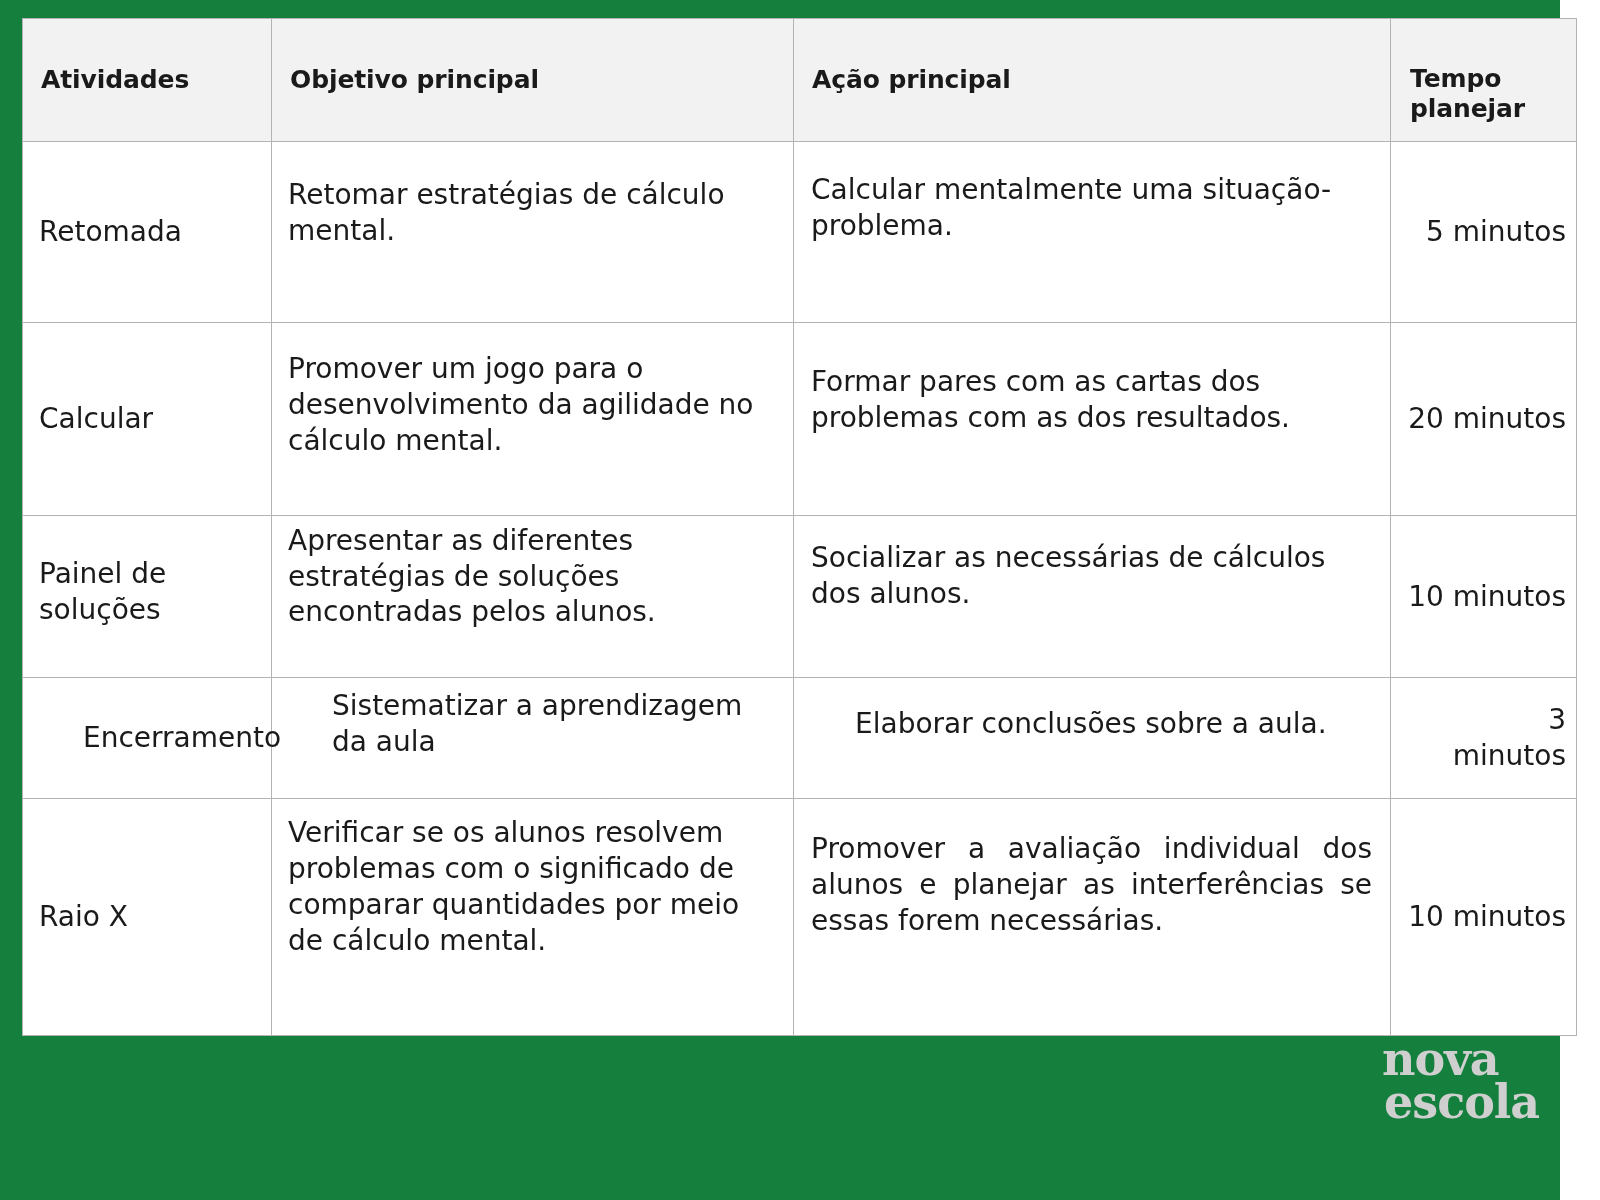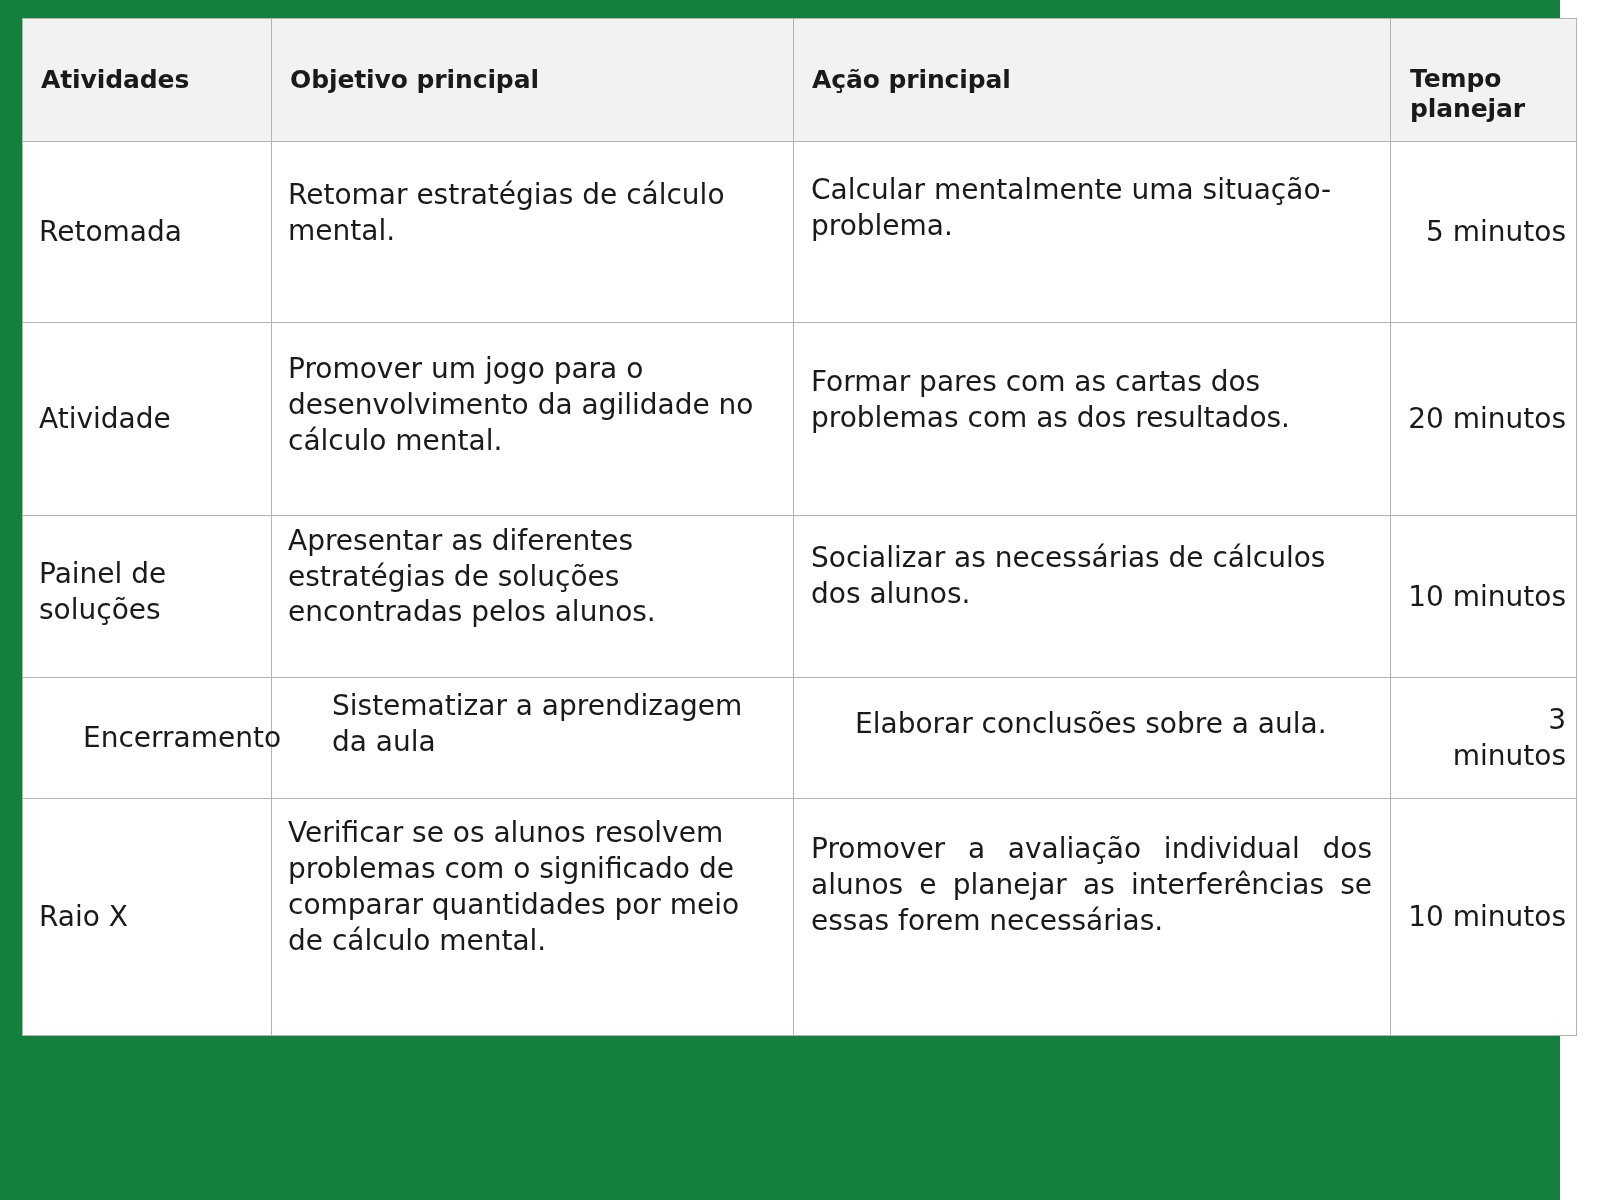--- a/index.html
+++ b/index.html
@@ -175,21 +175,21 @@
         <td class="col-acao">
           <div class="cell">Calcular mentalmente uma situação-problema.</div>
         </td>
         <td class="col-tempo">
           <div class="cell">5 minutos</div>
         </td>
       </tr>
 
       <tr class="r-atividade">
         <td class="col-atividades">
-          <div class="cell">Atividade</div>
+          <div class="cell">Calcular</div>
         </td>
         <td class="col-objetivo">
           <div class="cell">Promover um jogo para o desenvolvimento da agilidade no cálculo mental.</div>
         </td>
         <td class="col-acao">
           <div class="cell">Formar pares com as cartas  dos problemas com  as dos resultados.</div>
         </td>
         <td class="col-tempo">
           <div class="cell">20 minutos</div>
         </td>
@@ -236,14 +236,18 @@
           <div class="cell">Promover a avaliação individual dos alunos e planejar as interferências se essas forem necessárias.</div>
         </td>
         <td class="col-tempo">
           <div class="cell">10 minutos</div>
         </td>
       </tr>
 
     </tbody>
   </table>
 
+  <div class="logo">
+    <div class="l1">nova</div>
+    <div class="l2">escola</div>
+  </div>
 
 </div>
 
 </body></html>

